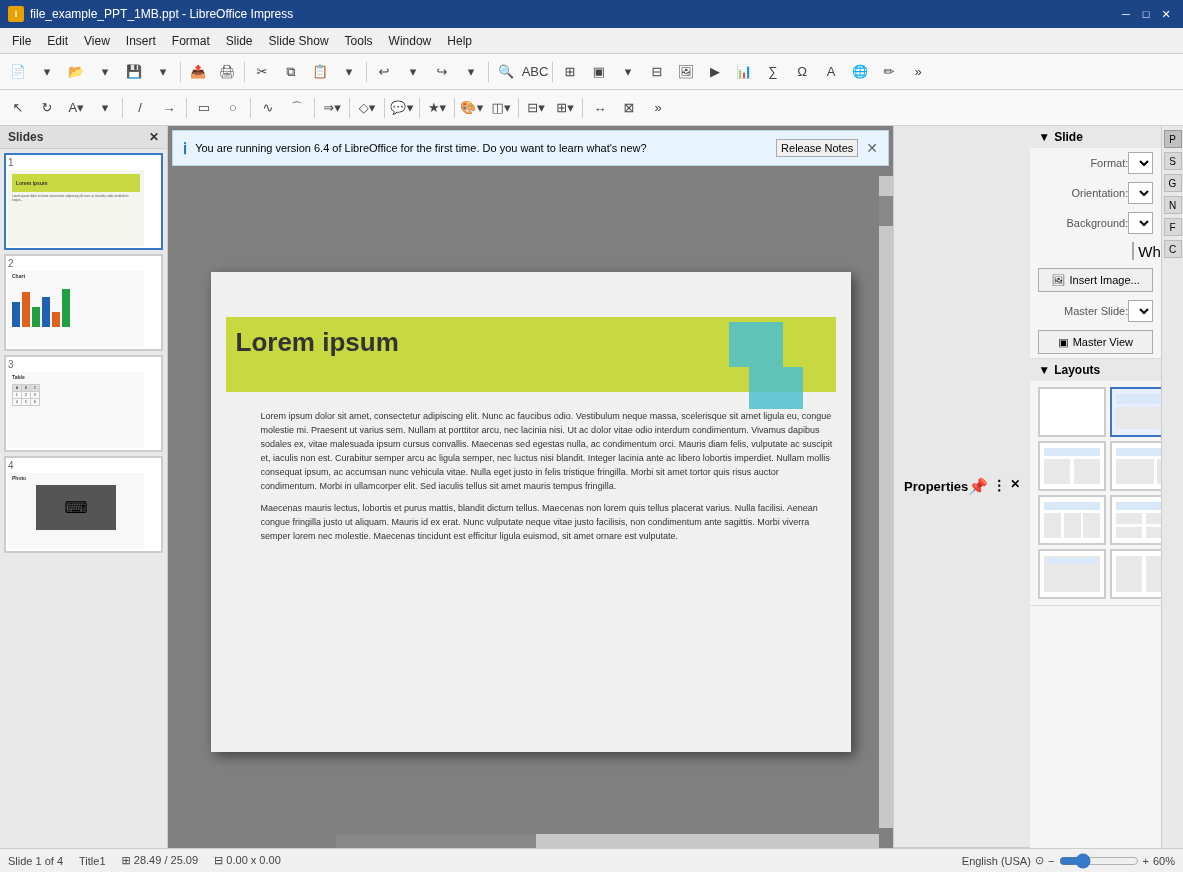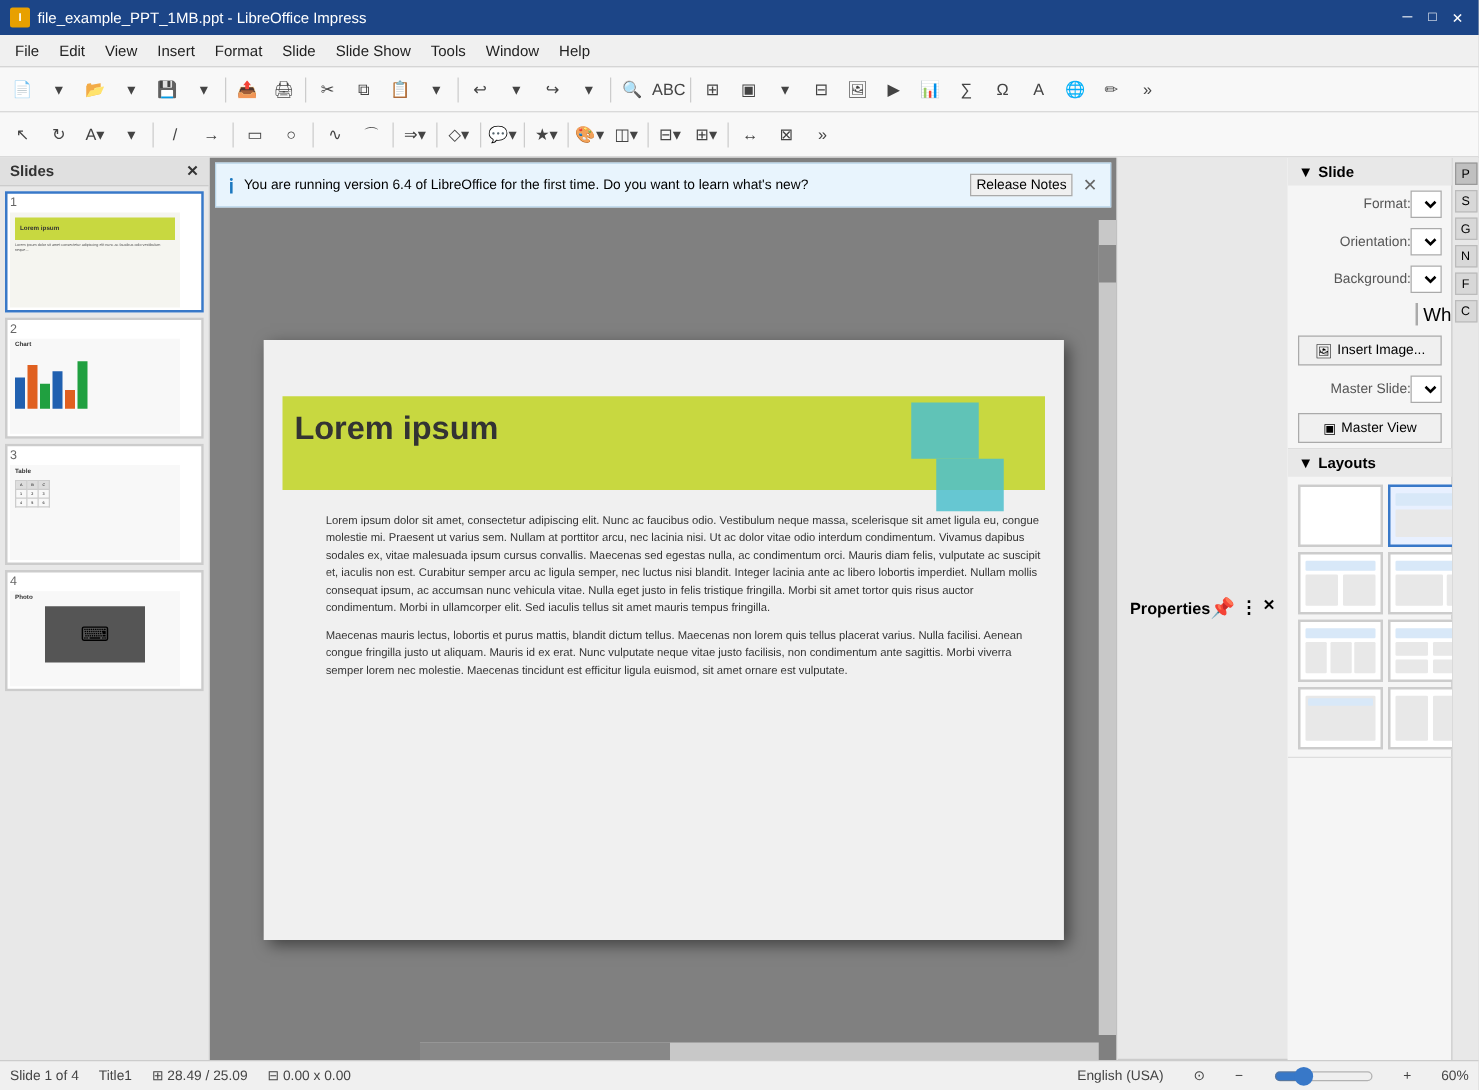--- a/index.html
+++ b/index.html
@@ -68,21 +68,21 @@
 
     
     .notification-bar { background: #e8f4fd; border: 1px solid #b8d4e8; margin: 4px; padding: 6px 10px; display: flex; align-items: center; gap: 8px; font-size: 11px; position: absolute; top: 0; left: 0; right: 0; z-index: 10; }
     .notif-icon { color: #1c78c0; font-size: 16px; font-weight: bold; }
     .notif-text { flex: 1; }
     .notif-btn { background: #f0f0f0; border: 1px solid #aaa; padding: 2px 4px; cursor: pointer; font-size: 11px; white-space: nowrap; }
     .notif-close { cursor: pointer; font-size: 14px; color: #666; }
 
     
     .status-bar { height: 24px; background: #f0f0f0; border-top: 1px solid #ccc; display: flex; align-items: center; padding: 0 8px; gap: 16px; font-size: 11px; color: #444; }
-    .status-right { margin-left: auto; display: flex; align-items: center; gap: 24px; }
+    .status-right { margin-left: auto; display: flex; align-items: center; gap: 4px; }
     .zoom-slider { width: 80px; height: 10px; accent-color: #3878c8; }
     .slide-gray-bg { position: absolute; top: 0; left: 0; right: 0; bottom: 0; background: #f0f0f0; }
 
     .canvas-wrapper { position: relative; padding: 40px; }
     .layout-svg { width: 60px; height: 42px; }
   </style>
 </head>
 <body>
 
 <div class="title-bar">

